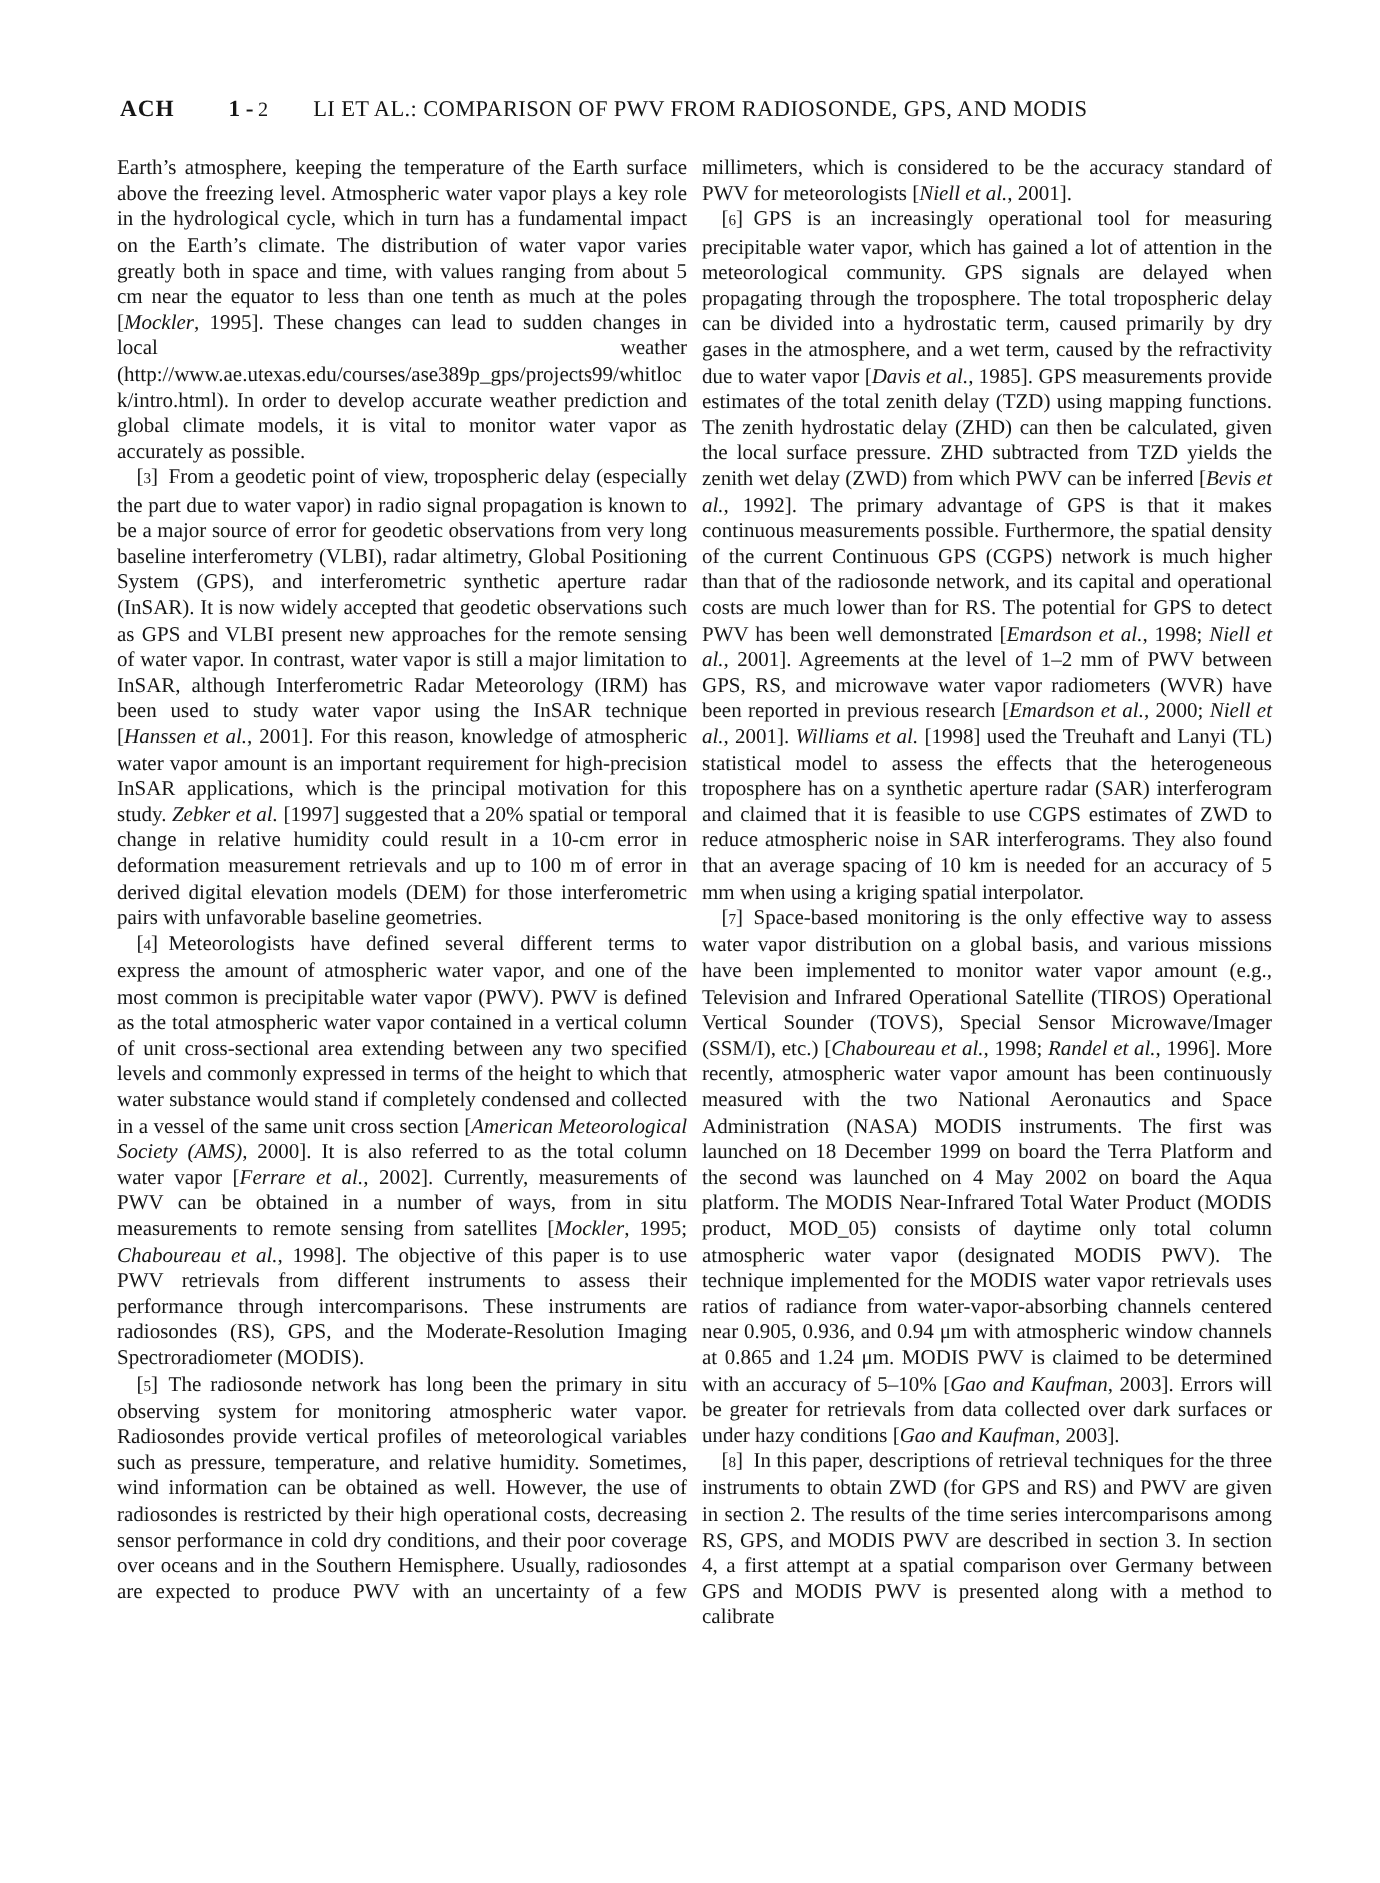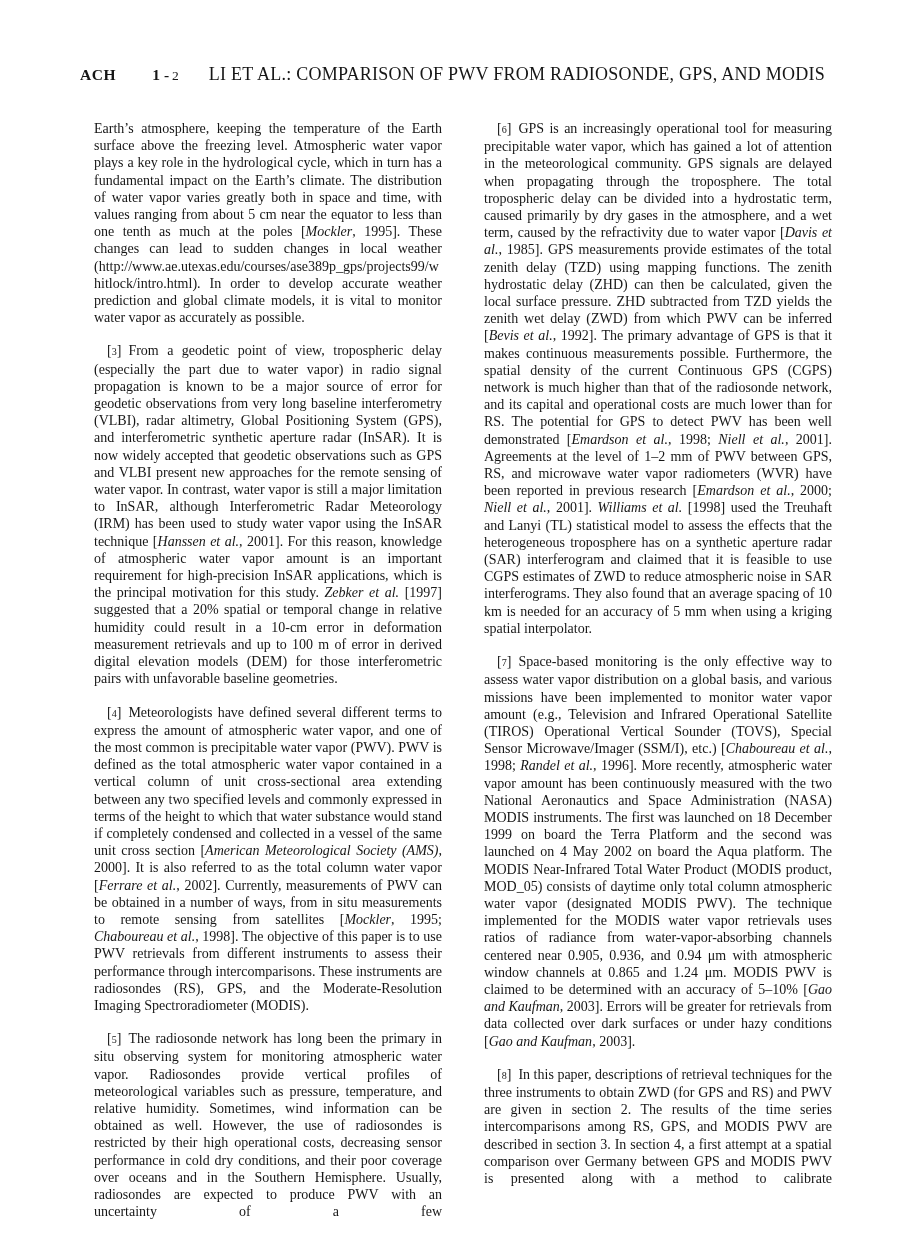--- a/index.html
+++ b/index.html
@@ -40,40 +40,40 @@
     font-weight: bold;
     font-size: 15.5px;
   }
   .article-number .page-num {
     font-weight: normal;
     font-size: 13.5px;
     margin-left: 3px;
   }
   .running-title {
     margin-left: 30px;
-    font-size: 18px;
+    font-size: 15px;
     letter-spacing: 0.25px;
   }
   .columns {
     position: absolute;
     left: 78px;
     top: 104px;
     width: 770px;
     display: flex;
     gap: 10px;
   }
   .col {
     width: 380px;
     font-size: 14px;
     line-height: 17.2px;
     text-align: justify;
     hyphens: none;
   }
   .col p.para {
-    margin: 16px;
+    margin: 0;
     overflow-wrap: break-word;
   }
   .col p.indent {
     text-indent: 13px;
   }
   
   .col p.cont {
     text-align-last: justify;
   }
   .pnum {
@@ -94,18 +94,19 @@
   </header>
 
   <main class="columns">
     <div class="col">
         <p class="para">Earth’s atmosphere, keeping the temperature of the Earth surface above the freezing level. Atmospheric water vapor plays a key role in the hydrological cycle, which in turn has a fundamental impact on the Earth’s climate. The distribution of water vapor varies greatly both in space and time, with values ranging from about 5 cm near the equator to less than one tenth as much at the poles [<i>Mockler</i>, 1995]. These changes can lead to sudden changes in local weather (http://www.ae.utexas.edu/courses/ase389p_gps/projects99/whitlock/intro.html). In order to develop accurate weather prediction and global climate models, it is vital to monitor water vapor as accurately as possible.</p>
         <p class="para indent"><span class="pnum">[<span class="digit">3</span>]</span>From a geodetic point of view, tropospheric delay (especially the part due to water vapor) in radio signal propagation is known to be a major source of error for geodetic observations from very long baseline interferometry (VLBI), radar altimetry, Global Positioning System (GPS), and interferometric synthetic aperture radar (InSAR). It is now widely accepted that geodetic observations such as GPS and VLBI present new approaches for the remote sensing of water vapor. In contrast, water vapor is still a major limitation to InSAR, although Interferometric Radar Meteorology (IRM) has been used to study water vapor using the InSAR technique [<i>Hanssen et al.</i>, 2001]. For this reason, knowledge of atmospheric water vapor amount is an important requirement for high-precision InSAR applications, which is the principal motivation for this study. <i>Zebker et al.</i> [1997] suggested that a 20% spatial or temporal change in relative humidity could result in a 10-cm error in deformation measurement retrievals and up to 100 m of error in derived digital elevation models (DEM) for those interferometric pairs with unfavorable baseline geometries.</p>
         <p class="para indent"><span class="pnum">[<span class="digit">4</span>]</span>Meteorologists have defined several different terms to express the amount of atmospheric water vapor, and one of the most common is precipitable water vapor (PWV). PWV is defined as the total atmospheric water vapor contained in a vertical column of unit cross-sectional area extending between any two specified levels and commonly expressed in terms of the height to which that water substance would stand if completely condensed and collected in a vessel of the same unit cross section [<i>American Meteorological Society (AMS)</i>, 2000]. It is also referred to as the total column water vapor [<i>Ferrare et al.</i>, 2002]. Currently, measurements of PWV can be obtained in a number of ways, from in situ measurements to remote sensing from satellites [<i>Mockler</i>, 1995; <i>Chaboureau et al.</i>, 1998]. The objective of this paper is to use PWV retrievals from different instruments to assess their performance through intercomparisons. These instruments are radiosondes (RS), GPS, and the Moderate-Resolution Imaging Spectroradiometer (MODIS).</p>
         <p class="para indent cont"><span class="pnum">[<span class="digit">5</span>]</span>The radiosonde network has long been the primary in situ observing system for monitoring atmospheric water vapor. Radiosondes provide vertical profiles of meteorological variables such as pressure, temperature, and relative humidity. Sometimes, wind information can be obtained as well. However, the use of radiosondes is restricted by their high operational costs, decreasing sensor performance in cold dry conditions, and their poor coverage over oceans and in the Southern Hemisphere. Usually, radiosondes are expected to produce PWV with an uncertainty of a few</p>
       </div>
     <div class="col">
+        <p class="para">millimeters, which is considered to be the accuracy standard of PWV for meteorologists [<i>Niell et al.</i>, 2001].</p>
         <p class="para indent"><span class="pnum">[<span class="digit">6</span>]</span>GPS is an increasingly operational tool for measuring precipitable water vapor, which has gained a lot of attention in the meteorological community. GPS signals are delayed when propagating through the troposphere. The total tropospheric delay can be divided into a hydrostatic term, caused primarily by dry gases in the atmosphere, and a wet term, caused by the refractivity due to water vapor [<i>Davis et al.</i>, 1985]. GPS measurements provide estimates of the total zenith delay (TZD) using mapping functions. The zenith hydrostatic delay (ZHD) can then be calculated, given the local surface pressure. ZHD subtracted from TZD yields the zenith wet delay (ZWD) from which PWV can be inferred [<i>Bevis et al.</i>, 1992]. The primary advantage of GPS is that it makes continuous measurements possible. Furthermore, the spatial density of the current Continuous GPS (CGPS) network is much higher than that of the radiosonde network, and its capital and operational costs are much lower than for RS. The potential for GPS to detect PWV has been well demonstrated [<i>Emardson et al.</i>, 1998; <i>Niell et al.</i>, 2001]. Agreements at the level of 1–2 mm of PWV between GPS, RS, and microwave water vapor radiometers (WVR) have been reported in previous research [<i>Emardson et al.</i>, 2000; <i>Niell et al.</i>, 2001]. <i>Williams et al.</i> [1998] used the Treuhaft and Lanyi (TL) statistical model to assess the effects that the heterogeneous troposphere has on a synthetic aperture radar (SAR) interferogram and claimed that it is feasible to use CGPS estimates of ZWD to reduce atmospheric noise in SAR interferograms. They also found that an average spacing of 10 km is needed for an accuracy of 5 mm when using a kriging spatial interpolator.</p>
         <p class="para indent"><span class="pnum">[<span class="digit">7</span>]</span>Space-based monitoring is the only effective way to assess water vapor distribution on a global basis, and various missions have been implemented to monitor water vapor amount (e.g., Television and Infrared Operational Satellite (TIROS) Operational Vertical Sounder (TOVS), Special Sensor Microwave/Imager (SSM/I), etc.) [<i>Chaboureau et al.</i>, 1998; <i>Randel et al.</i>, 1996]. More recently, atmospheric water vapor amount has been continuously measured with the two National Aeronautics and Space Administration (NASA) MODIS instruments. The first was launched on 18 December 1999 on board the Terra Platform and the second was launched on 4 May 2002 on board the Aqua platform. The MODIS Near-Infrared Total Water Product (MODIS product, MOD_05) consists of daytime only total column atmospheric water vapor (designated MODIS PWV). The technique implemented for the MODIS water vapor retrievals uses ratios of radiance from water-vapor-absorbing channels centered near 0.905, 0.936, and 0.94 μm with atmospheric window channels at 0.865 and 1.24 μm. MODIS PWV is claimed to be determined with an accuracy of 5–10% [<i>Gao and Kaufman</i>, 2003]. Errors will be greater for retrievals from data collected over dark surfaces or under hazy conditions [<i>Gao and Kaufman</i>, 2003].</p>
         <p class="para indent cont"><span class="pnum">[<span class="digit">8</span>]</span>In this paper, descriptions of retrieval techniques for the three instruments to obtain ZWD (for GPS and RS) and PWV are given in section 2. The results of the time series intercomparisons among RS, GPS, and MODIS PWV are described in section 3. In section 4, a first attempt at a spatial comparison over Germany between GPS and MODIS PWV is presented along with a method to calibrate</p>
       </div>
   </main>
 </div>
 
 </body></html>

